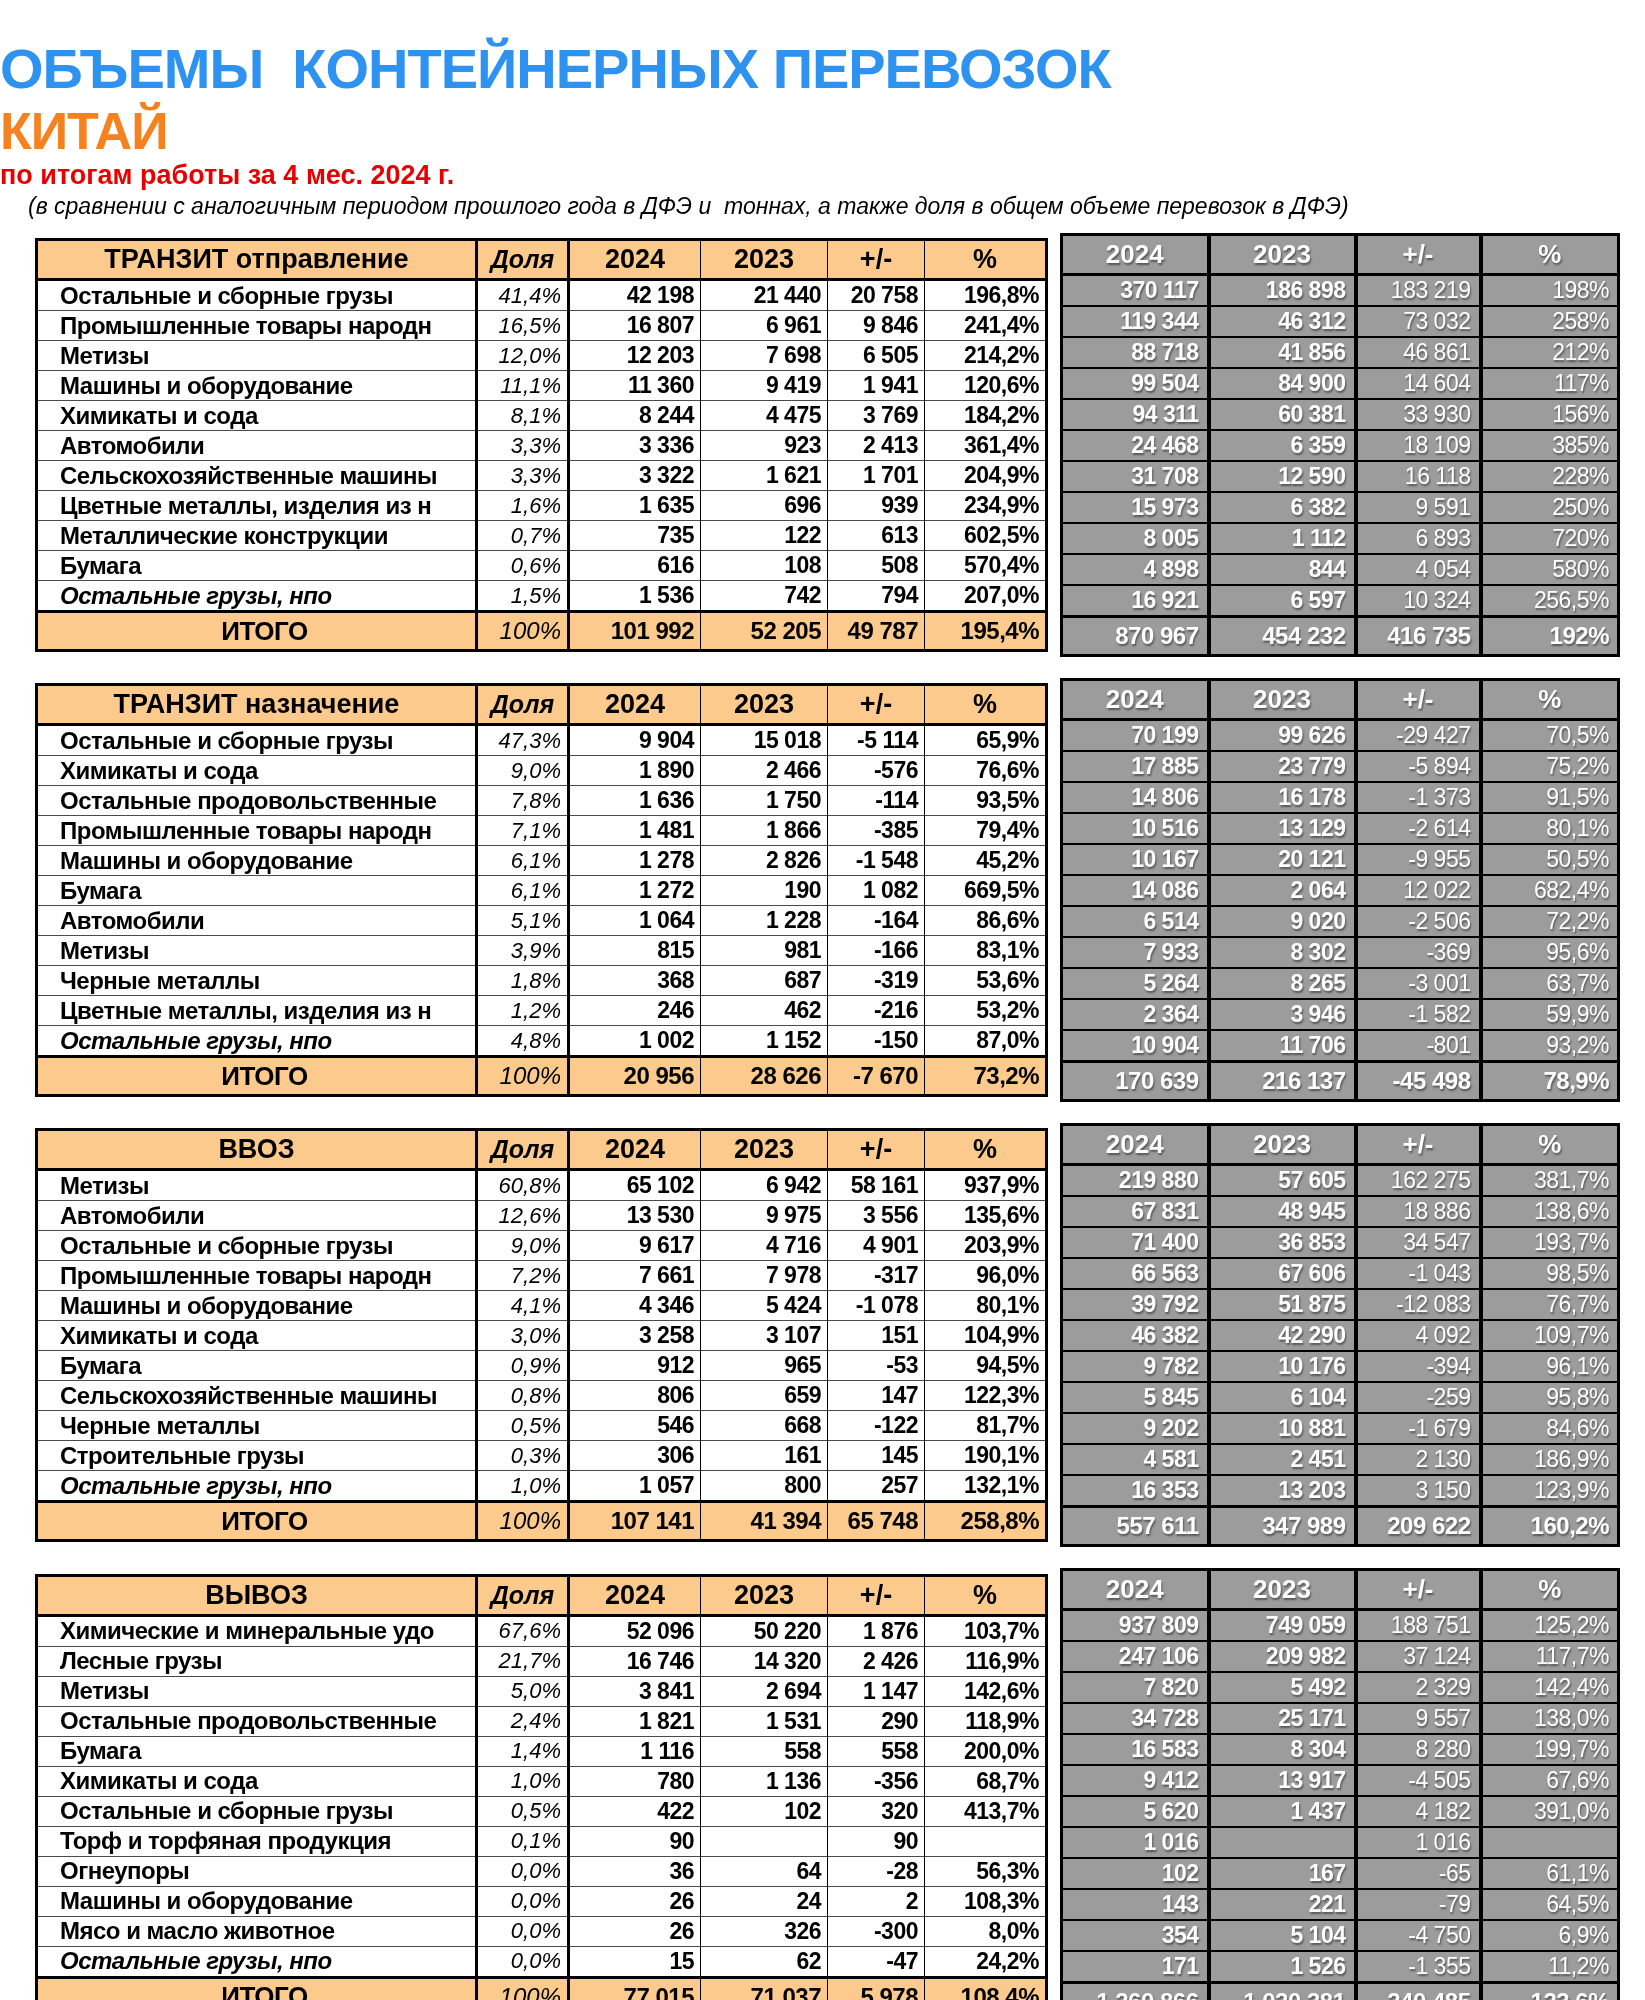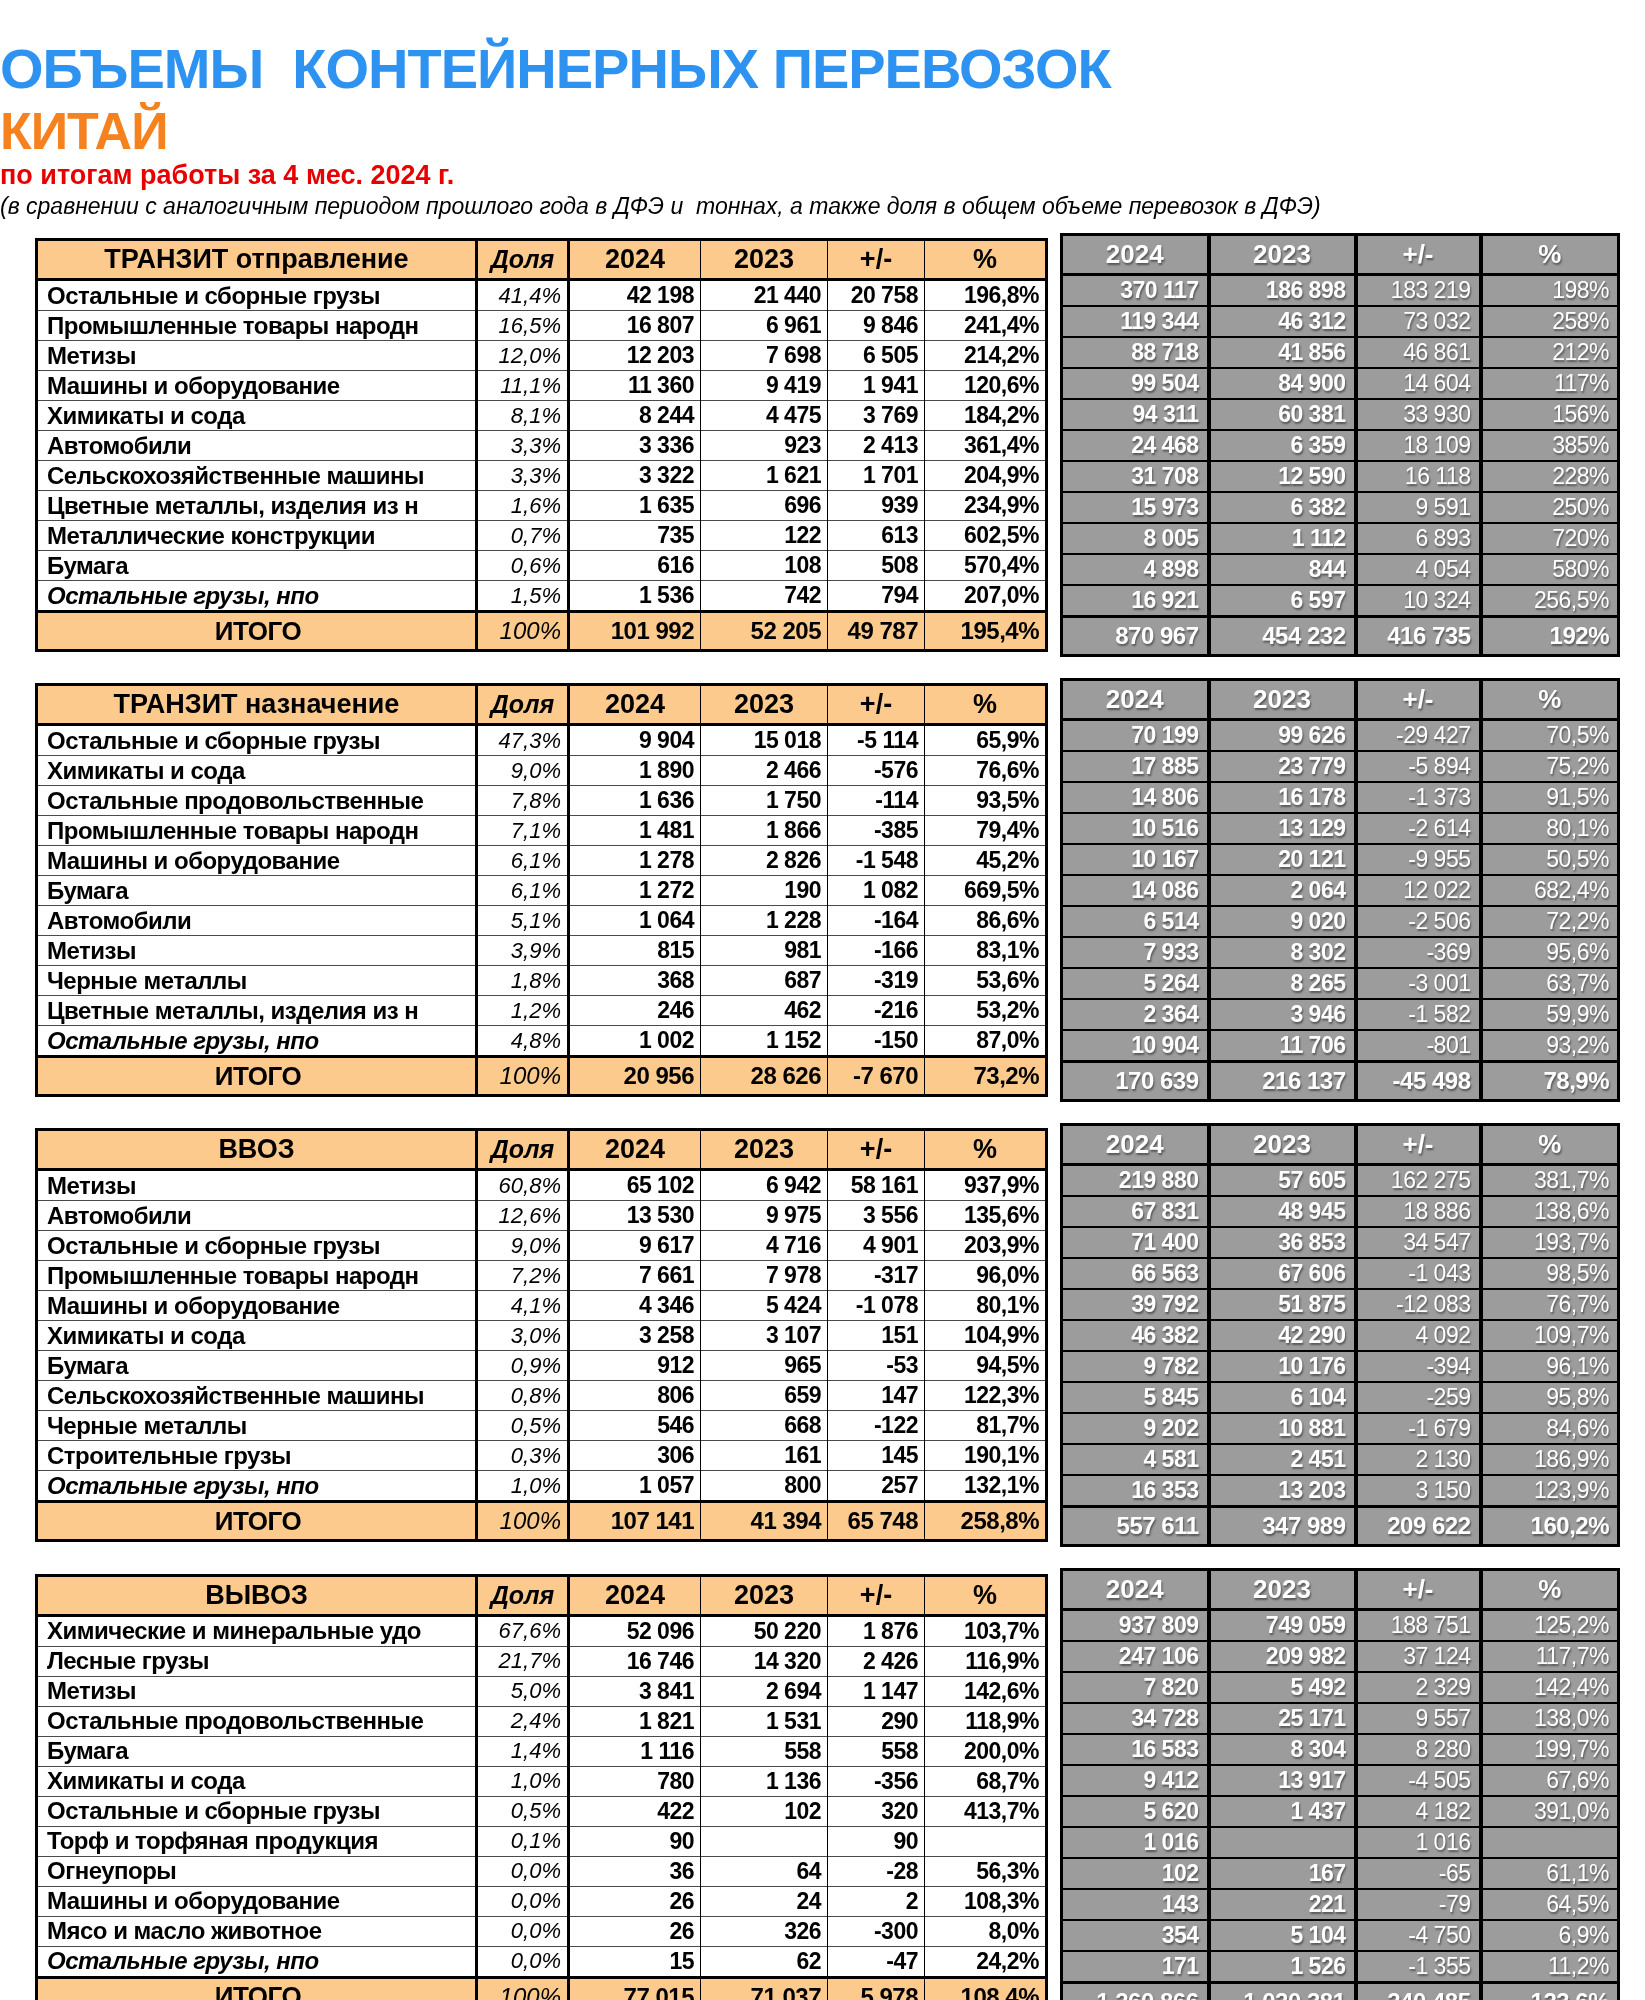--- a/index.html
+++ b/index.html
@@ -4,33 +4,33 @@
 <style>
   html,body{margin:0;padding:0;}
   body{
     width:1645px;height:2000px;background:#ffffff;color:#000;
     font-family:"Liberation Sans", sans-serif;overflow:hidden;
   }
   .header{text-align:left;padding-top:36px;}
   .title{color:#2E93F0;font-weight:700;font-size:56px;line-height:66px;white-space:pre;letter-spacing:-1px;}
   .country{color:#F5821F;font-weight:700;font-size:52px;line-height:58px;letter-spacing:-1px;}
   .period{color:#E80000;font-weight:700;font-size:27px;line-height:31px;}
-  .note{font-style:italic;font-size:23px;line-height:30px;margin-bottom:12px;white-space:pre;}
+  .note{font-style:italic;font-size:23px;line-height:30px;margin-bottom:12px;white-space:pre;padding-left:28px;}
 
   main{padding-left:35px;}
   .tbl-wrap{display:flex;align-items:center;margin-bottom:21px;}
   table{border-collapse:collapse;table-layout:fixed;}
   .lt{width:1010px;border:3px solid #000;}
   .rt{width:557px;border:3px solid #000;margin-left:12px;}
 
   .lt th,.lt td{padding:0 6px;overflow:hidden;white-space:nowrap;height:29px;}
   .lt thead th{background:#FBCA8C;border-bottom:3px solid #000;height:37px;font-size:27px;font-weight:700;}
   .lt th.share-h{font-style:italic;font-size:25px;}
   .lt tbody td{border-top:1px solid #4a4a4a;font-size:23px;}
-  .lt .cat{font-weight:700;text-align:left;font-size:24px;padding-left:9px;letter-spacing:-0.5px;}
+  .lt .cat{font-weight:700;text-align:left;font-size:24px;padding-left:22px;letter-spacing:-0.5px;}
   .lt .cat.it{font-style:italic;margin-left:39px;}
   .lt .share{font-style:italic;text-align:right;font-size:22px;}
   .lt .num{font-weight:700;text-align:right;font-size:23px;letter-spacing:-0.5px;}
   .lt tr>*:nth-child(1){border-right:3px solid #000;}
   .lt tr>*:nth-child(2){border-right:3px solid #000;}
   .lt tr>*:nth-child(3),.lt tr>*:nth-child(4),.lt tr>*:nth-child(5){border-right:1px solid #000;}
   .lt tr.total td{background:#FBCA8C;border-top:3px solid #000;height:36px;}
   .lt tr.total .cat{text-align:center;font-size:26px;}
   .lt tr.total .share{font-size:24px;}
   .lt tr.total .num{font-size:24px;}

